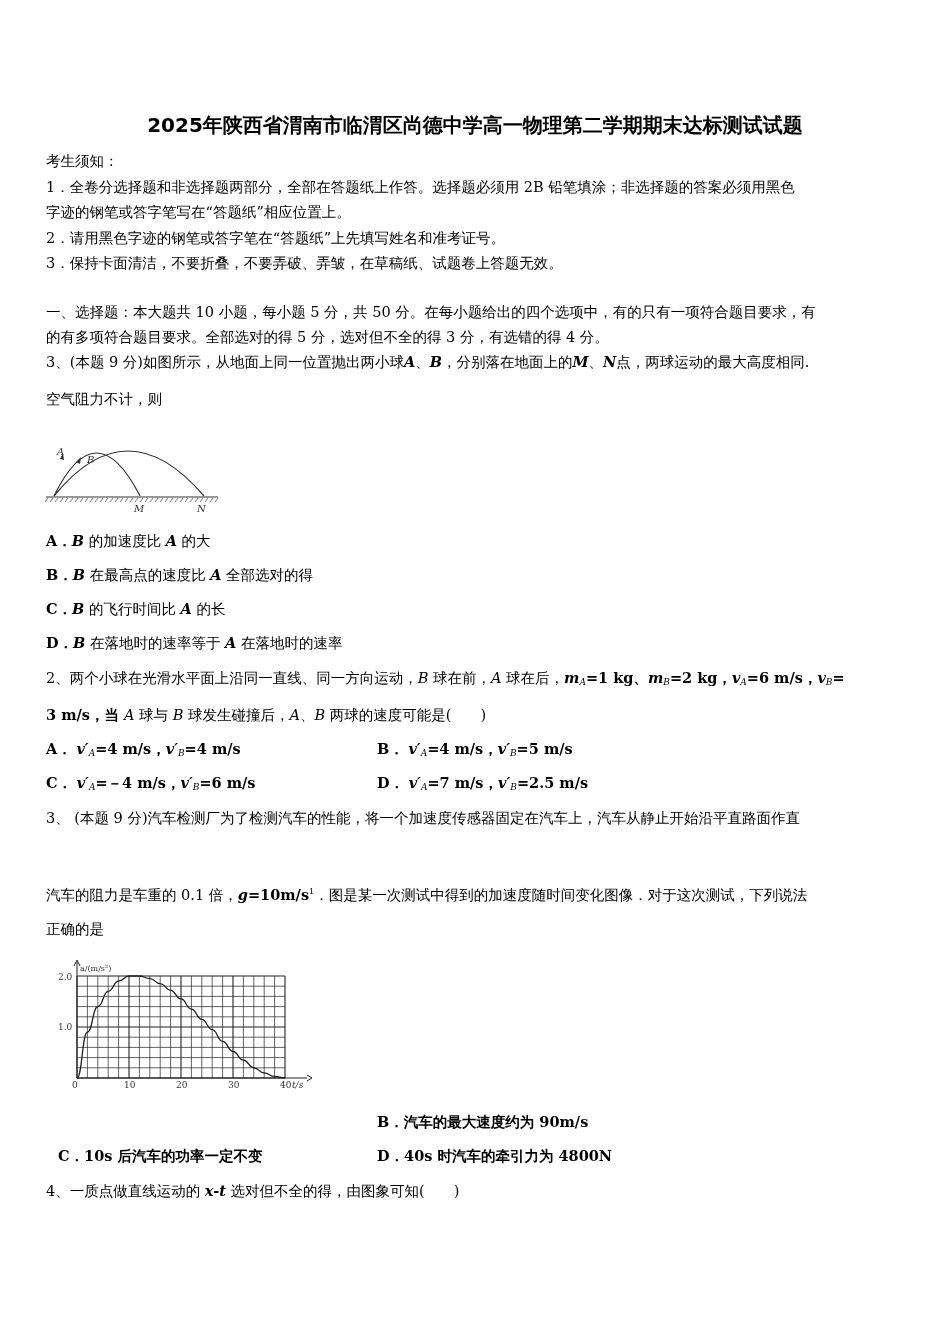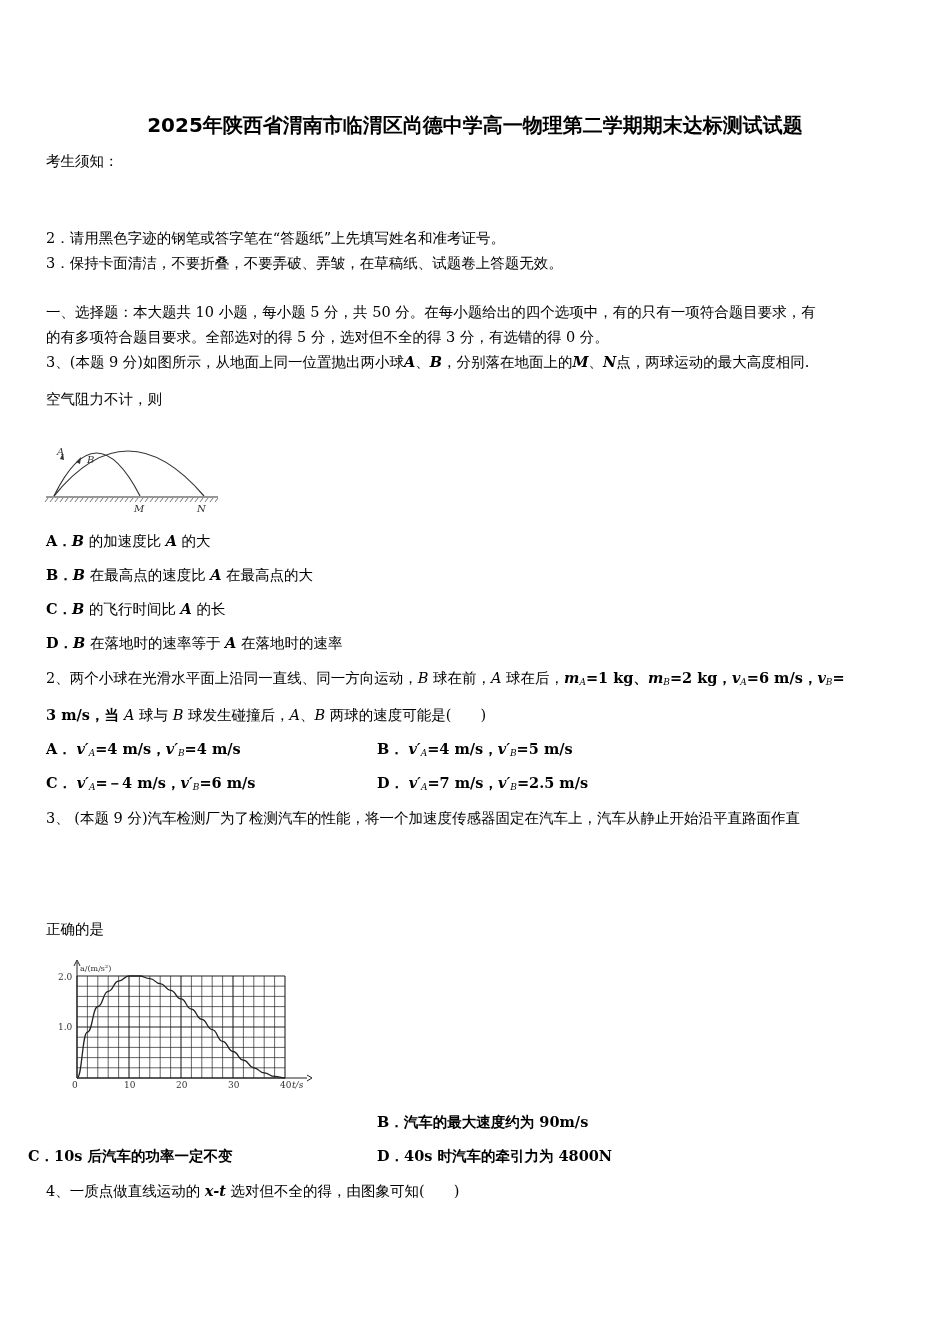--- a/index.html
+++ b/index.html
@@ -26,25 +26,27 @@
   svg text { font-family: "DejaVu Serif", "Liberation Serif", serif; }
 </style>
 </head>
 <body>
 
 <div class="page">
 
   <div class="title">2025年陕西省渭南市临渭区尚德中学高一物理第二学期期末达标测试试题</div>
 
   <div class="line" style="top:151px;">考生须知：</div>
+  <div class="line" style="top:177px;">1．全卷分选择题和非选择题两部分，全部在答题纸上作答。选择题必须用 2B 铅笔填涂；非选择题的答案必须用黑色</div>
+  <div class="line" style="top:202px;">字迹的钢笔或答字笔写在“答题纸”相应位置上。</div>
   <div class="line" style="top:228px;">2．请用黑色字迹的钢笔或答字笔在“答题纸”上先填写姓名和准考证号。</div>
   <div class="line" style="top:253px;">3．保持卡面清洁，不要折叠，不要弄破、弄皱，在草稿纸、试题卷上答题无效。</div>
 
   <div class="line" style="top:302px;">一、选择题：本大题共 10 小题，每小题 5 分，共 50 分。在每小题给出的四个选项中，有的只有一项符合题目要求，有</div>
-  <div class="line" style="top:327px;">的有多项符合题目要求。全部选对的得 5 分，选对但不全的得 3 分，有选错的得 0 分。</div>
+  <div class="line" style="top:327px;">的有多项符合题目要求。全部选对的得 5 分，选对但不全的得 3 分，有选错的得 4 分。</div>
 
   <div class="line" style="top:352px;">
     <span>3、(本题 9 分)如图所示，从地面上同一位置抛出两小球</span><span class="b i">A</span><span>、</span><span class="b i">B</span><span>，分别落在地面上的</span><span class="b i">M</span><span>、</span><span class="b i">N</span><span>点，两球运动的最大高度相同.</span>
   </div>
   <div class="line" style="top:389px;">空气阻力不计，则</div>
 
   <svg style="position:absolute; left:44px; top:426px;" width="180" height="90" viewBox="0 0 180 90">
     <path d="M10 70 Q 52 -16 96 70" fill="none" stroke="#333" stroke-width="1.2"></path>
     <path d="M10 70 Q 83 -20 160 70" fill="none" stroke="#333" stroke-width="1.2"></path>
     <path d="M16 33 l3 -6 l1 7 z" fill="#333"></path>
@@ -90,21 +92,21 @@
     <text x="13" y="29" font-size="10" font-style="italic" fill="#333">A</text>
     <text x="43" y="37" font-size="10" font-style="italic" fill="#333">B</text>
     <text x="90" y="86" font-size="10" font-style="italic" fill="#333">M</text>
     <text x="153" y="86" font-size="10" font-style="italic" fill="#333">N</text>
   </svg>
 
   <div class="opt" style="left:46px; top:531px;">
     <span class="b">A．</span><span class="b i">B</span><span> 的加速度比 </span><span class="b i">A</span><span> 的大</span>
   </div>
   <div class="opt" style="left:46px; top:565px;">
-    <span class="b">B．</span><span class="b i">B</span><span> 在最高点的速度比 </span><span class="b i">A</span><span> 在最高点的大</span>
+    <span class="b">B．</span><span class="b i">B</span><span> 在最高点的速度比 </span><span class="b i">A</span><span> 全部选对的得</span>
   </div>
   <div class="opt" style="left:46px; top:599px;">
     <span class="b">C．</span><span class="b i">B</span><span> 的飞行时间比 </span><span class="b i">A</span><span> 的长</span>
   </div>
   <div class="opt" style="left:46px; top:633px;">
     <span class="b">D．</span><span class="b i">B</span><span> 在落地时的速率等于 </span><span class="b i">A</span><span> 在落地时的速率</span>
   </div>
 
   <div class="line" style="top:668px;">
     <span>2、两个小球在光滑水平面上沿同一直线、同一方向运动，</span><span class="i">B</span><span> 球在前，</span><span class="i">A</span><span> 球在后，</span><span class="b i">m</span><sub class="i">A</sub><span class="b">=1 kg、</span><span class="b i">m</span><sub class="i">B</sub><span class="b">=2 kg，</span><span class="b i">v</span><sub class="i">A</sub><span class="b">=6 m/s，</span><span class="b i">v</span><sub class="i">B</sub><span class="b">=</span>
@@ -120,20 +122,23 @@
     <span class="b">B．</span> <span class="b i">v′</span><sub class="i">A</sub><span class="b">=4 m/s，</span><span class="b i">v′</span><sub class="i">B</sub><span class="b">=5 m/s</span>
   </div>
   <div class="opt" style="left:46px; top:773px;text-align:center;">
     <span class="b">C．</span> <span class="b i">v′</span><sub class="i">A</sub><span class="b">=－4 m/s，</span><span class="b i">v′</span><sub class="i">B</sub><span class="b">=6 m/s</span>
   </div>
   <div class="opt" style="left:377px; top:773px;">
     <span class="b">D．</span> <span class="b i">v′</span><sub class="i">A</sub><span class="b">=7 m/s，</span><span class="b i">v′</span><sub class="i">B</sub><span class="b">=2.5 m/s</span>
   </div>
 
   <div class="line" style="top:808px;">3、 (本题 9 分)汽车检测厂为了检测汽车的性能，将一个加速度传感器固定在汽车上，汽车从静止开始沿平直路面作直</div>
+  <div class="line" style="top:882px;">
+    <span>汽车的阻力是车重的 0.1 倍，</span><span class="b i">g</span><span class="b">=10m/s</span><sup>1</sup><span>．图是某一次测试中得到的加速度随时间变化图像．对于这次测试，下列说法</span>
+  </div>
   <div class="line" style="top:919px;">正确的是</div>
 
   <svg style="position:absolute; left:44px; top:956px;" width="270" height="136" viewBox="0 0 270 136">
     <g id="grid" stroke="#222" stroke-width="0.7">
         <line x1="33" x2="33" y1="122" y2="20" stroke-width="1.1"></line>
         <line x1="43.4" x2="43.4" y1="122" y2="20"></line>
         <line x1="53.8" x2="53.8" y1="122" y2="20"></line>
         <line x1="64.2" x2="64.2" y1="122" y2="20"></line>
         <line x1="74.6" x2="74.6" y1="122" y2="20"></line>
         <line x1="85" x2="85" y1="122" y2="20" stroke-width="1.1"></line>
@@ -176,21 +181,21 @@
     <text x="80" y="132" font-size="9" fill="#333">10</text>
     <text x="132" y="132" font-size="9" fill="#333">20</text>
     <text x="184" y="132" font-size="9" fill="#333">30</text>
     <text x="236" y="132" font-size="9" fill="#333">40</text>
     <text x="248" y="132" font-size="9" font-style="italic" fill="#333">t/s</text>
   </svg>
 
   <div class="opt" style="left:377px; top:1112px;">
     <span class="b">B．</span><span class="b">汽车的最大速度约为 90m/s</span>
   </div>
-  <div class="opt" style="left:28px; top:1146px;">
+  <div class="opt" style="left:58px; top:1146px;">
     <span class="b">C．</span><span class="b">10s 后汽车的功率一定不变</span>
   </div>
   <div class="opt" style="left:377px; top:1146px;">
     <span class="b">D．</span><span class="b">40s 时汽车的牵引力为 4800N</span>
   </div>
 
   <div class="line" style="top:1181px;">
     <span>4、一质点做直线运动的 </span><span class="b i">x-t</span><span> 选对但不全的得，由图象可知(　　)</span>
   </div>
 

